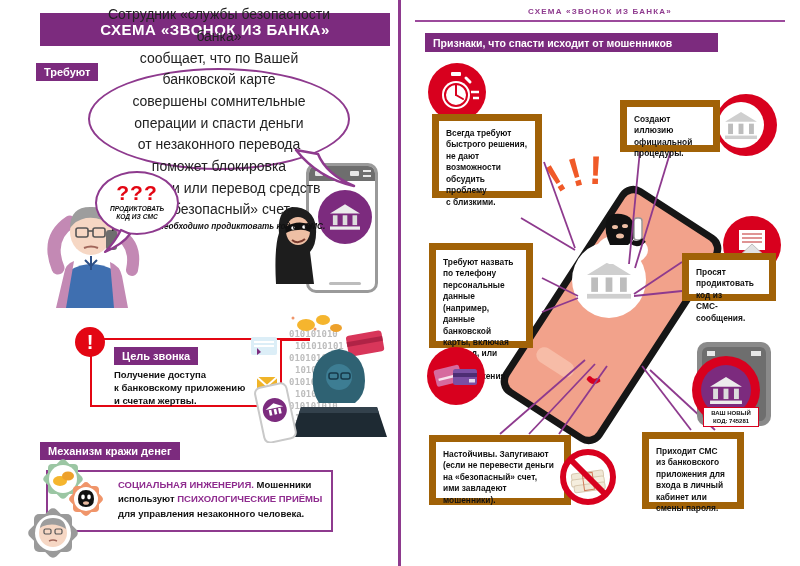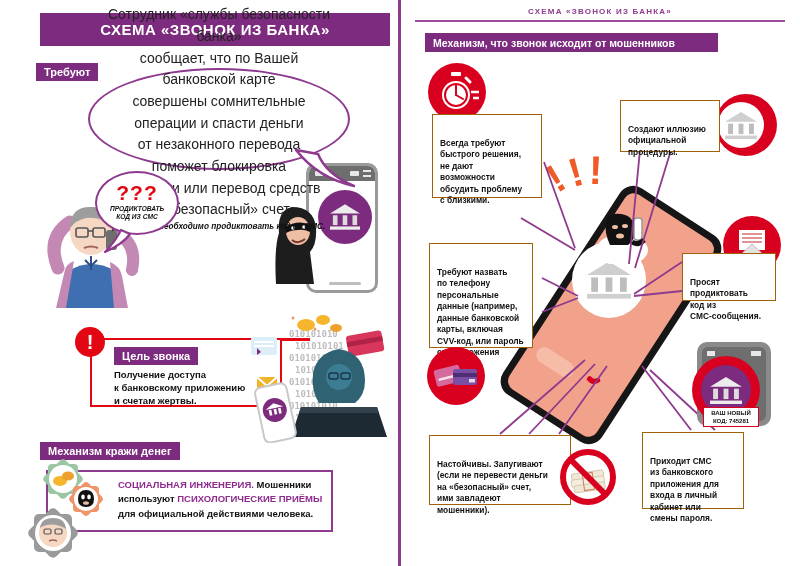--- a/index.html
+++ b/index.html
@@ -1,20 +1,20 @@
 <!DOCTYPE html>
 <html><head>
 <meta charset="utf-8">
 <style>
 *{margin:0;padding:0;box-sizing:border-box}
 body{font-family:"Liberation Sans",sans-serif;background:#fff}
 #page{position:relative;width:800px;height:566px;background:#fff;overflow:hidden}
 .abs{position:absolute}
 .plabel{background:#7c2b7e;color:#fff;font-weight:bold;font-size:11px;padding:2px 8px;display:inline-block;line-height:1.3}
-.sign-box{position:absolute;border:1px solid #a16207;background:#fff;padding:23px 7px;z-index:6}
+.sign-box{position:absolute;border:7px solid #a16207;background:#fff;padding:7px 7px;z-index:6}
 .sign-text{font-size:8.4px;font-weight:bold;line-height:1.36;white-space:pre-line;color:#111}
 .redcircle{position:absolute;background:#d8001e;border-radius:50%;display:flex;align-items:center;justify-content:center}
 .bank-circle{border-radius:50%;display:flex;align-items:center;justify-content:center}
 .pre{white-space:pre-line}
 svg{display:block}
 </style>
 </head>
 <body>
 
 <div id="page">
@@ -146,21 +146,21 @@
           <rect x="31" y="94" width="2.6" height="5.5" fill="#fff"></rect>
           <rect x="35.5" y="94" width="2.6" height="5.5" fill="#fff"></rect>
       </g>
     </svg>
 
     <div class="abs plabel" style="left:40px;top:442px">
       <span>Механизм кражи денег</span>
     </div>
     <div class="abs" style="left:46px;top:470px;width:287px;height:62px;border:2.5px solid #8e3a8e;background:#fff;z-index:2"></div>
     <div class="abs" style="left:118px;top:478px;width:208px;font-size:9.5px;font-weight:bold;line-height:1.5;color:#111;z-index:3">
-      <span style="color:#8e2b8e">СОЦИАЛЬНАЯ ИНЖЕНЕРИЯ.</span><span> Мошенники используют </span><span style="color:#8e2b8e">ПСИХОЛОГИЧЕСКИЕ ПРИЁМЫ</span><span> для официальной действиями человека.</span>
+      <span style="color:#8e2b8e">СОЦИАЛЬНАЯ ИНЖЕНЕРИЯ.</span><span> Мошенники используют </span><span style="color:#8e2b8e">ПСИХОЛОГИЧЕСКИЕ ПРИЁМЫ</span><span> для управления незаконного человека.</span>
     </div>
 
     <svg class="abs" style="left:20px;top:452px;z-index:4" width="95" height="108" viewBox="0 0 95 108">
       <g transform="translate(43,27)">
         <rect x="-15" y="-15" width="30" height="30" rx="4" fill="#9bc6a3"></rect>
         <rect x="-15" y="-15" width="30" height="30" rx="4" fill="#9bc6a3" transform="rotate(45)"></rect>
         <circle r="14" fill="#fff"></circle>
         <ellipse cx="-3" cy="2" rx="7" ry="5" fill="#f5b52e"></ellipse>
         <ellipse cx="5" cy="-3" rx="6" ry="4.5" fill="#eda12c"></ellipse>
       </g>
@@ -191,21 +191,21 @@
   <div class="abs" style="left:399px;top:0;width:401px;height:566px">
 
     
     <div class="abs" style="left:16px;top:7px;width:370px;text-align:center;color:#8e3a8e;font-weight:bold;font-size:8px;letter-spacing:1.2px">
       <span>СХЕМА «ЗВОНОК ИЗ БАНКА»</span>
     </div>
     <div class="abs" style="left:16px;top:20px;width:370px;height:1.5px;background:#9c4a9c"></div>
 
     
     <div class="abs" style="left:26px;top:33px;width:293px;height:19px;background:#7c2b7e;color:#fff;font-weight:bold;font-size:10.5px;display:flex;align-items:center;padding-left:8px">
-      <span>Механизм, что звонок исходит от мошенников</span>
+      <span>Признаки, что спасти исходит от мошенников</span>
     </div>
 
     
     <div class="abs" style="left:153px;top:192px;width:118px;height:246px;transform:rotate(33deg);background:#161616;border-radius:16px;padding:7px;z-index:3">
       <div style="width:100%;height:100%;background:#f2a28b;border-radius:10px;position:relative;overflow:hidden">
         <div class="abs" style="left:10px;top:178px;width:42px;height:16px;background:#f7bca7;border-radius:8px"></div>
         <svg class="abs" style="left:62px;top:168px" width="20" height="20" viewBox="0 0 20 20">
           <path d="M3 13 Q10 20 17 12 Q16 8 13 9.5 Q10 12 7 9.5 Q4 8 3 13 Z" fill="#d8001e" transform="rotate(-20 10 10)"></path>
         </svg>
       </div>

